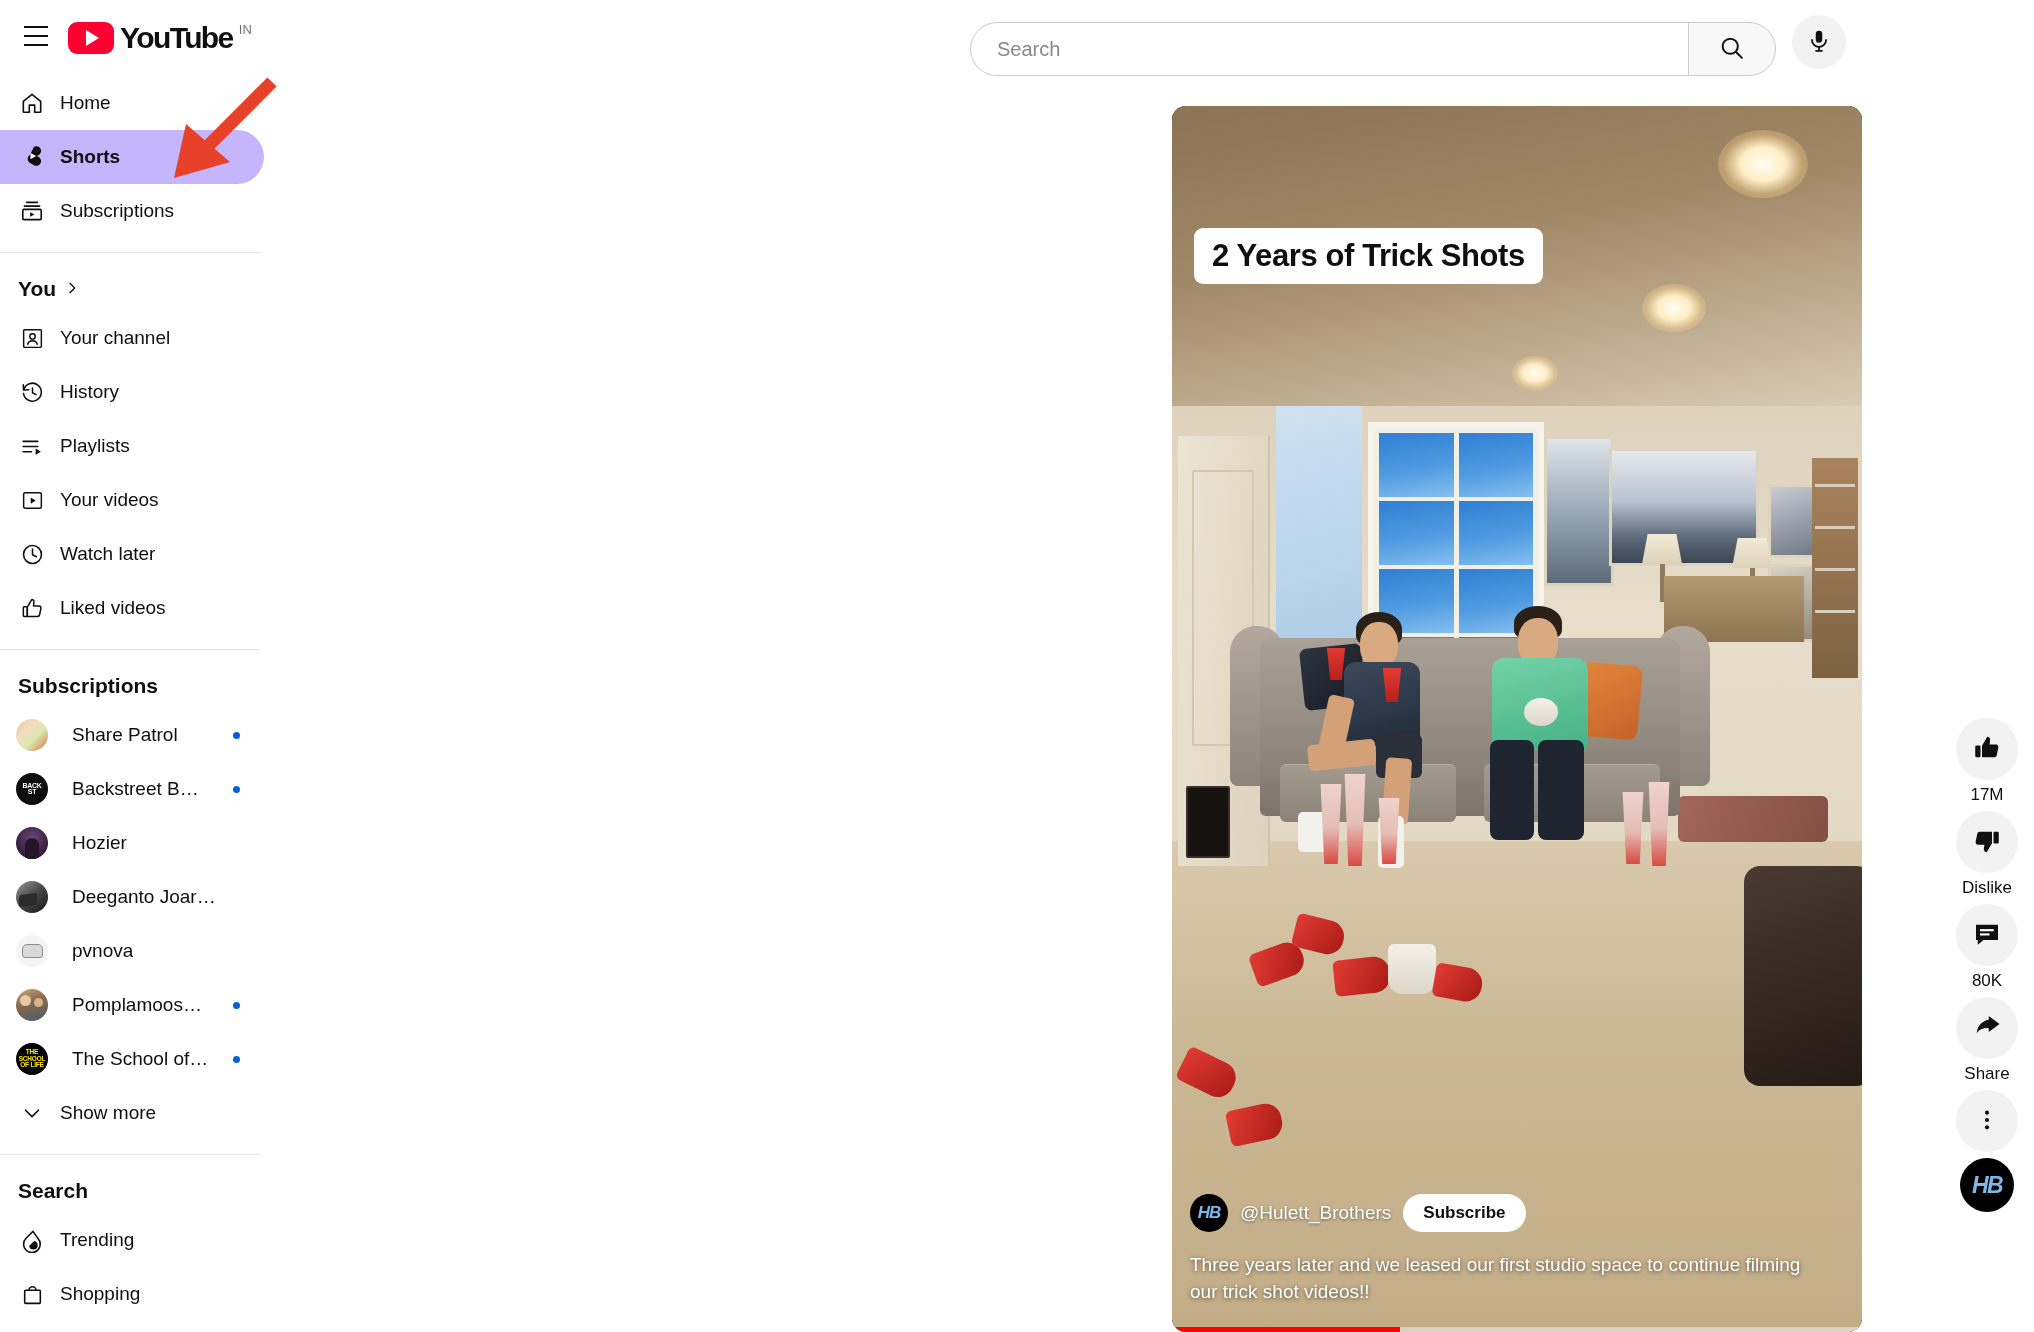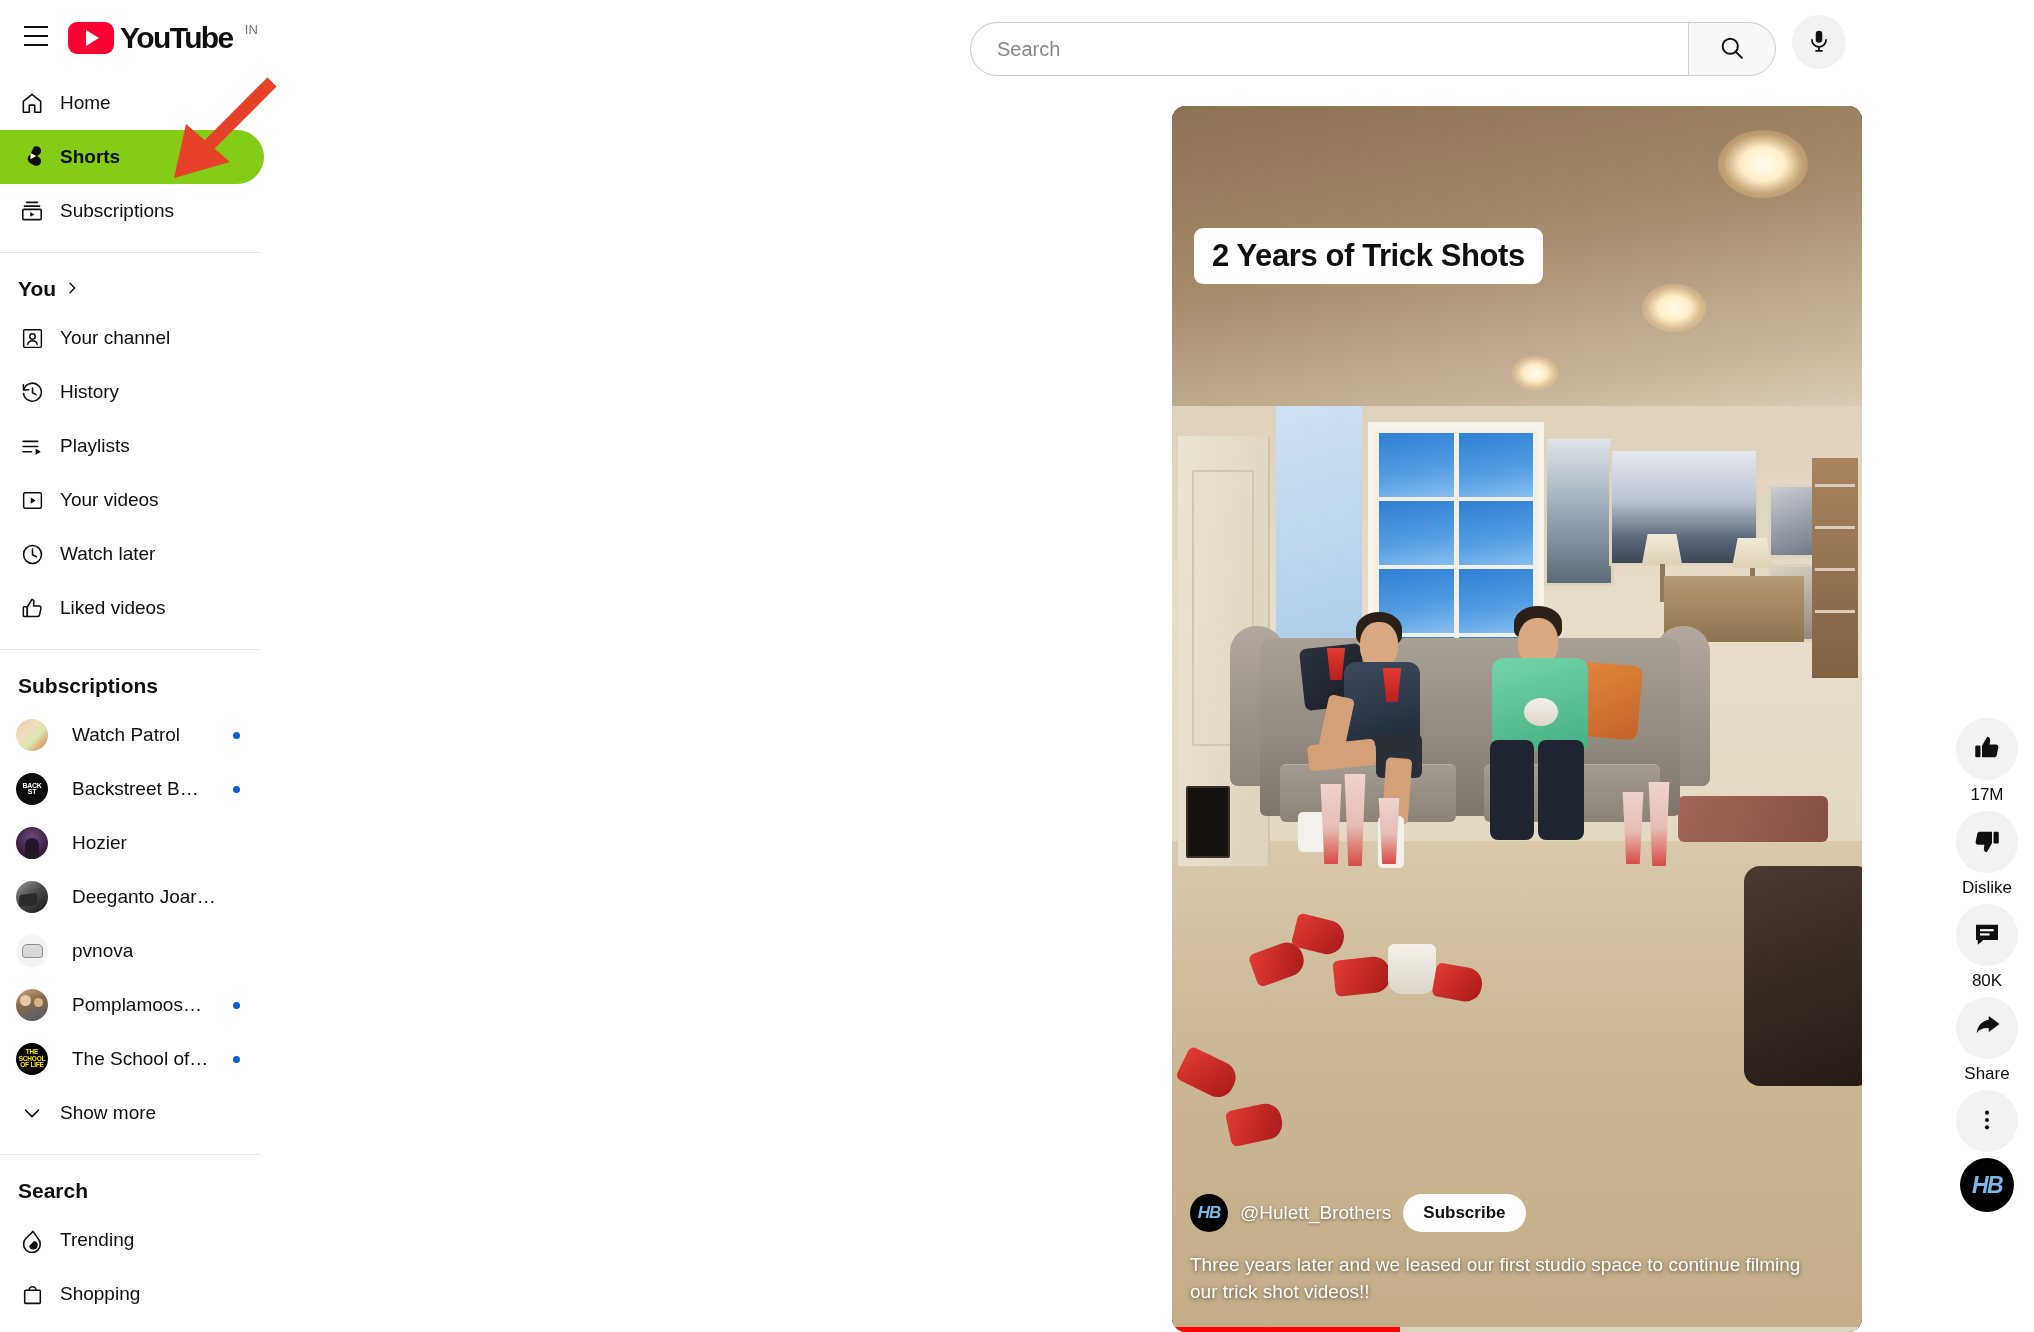--- a/index.html
+++ b/index.html
@@ -16,21 +16,21 @@
     position: absolute; top: 0; left: 0; width: 2034px; height: 72px;
     background: #fff; display: flex; align-items: center; z-index: 40;
   }
   .hamburger {
     width: 48px; height: 48px; margin-left: 12px; margin-right: 8px;
     display: flex; flex-direction: column; justify-content: center;
     align-items: center; gap: 7px; cursor: pointer; border-radius: 50%;
   }
   .hamburger span { display: block; width: 24px; height: 2px; background: #0f0f0f; }
 
-  .logo-wrap { display: flex; align-items: flex-start; gap: 12px; cursor: pointer; padding-top: 4px; }
+  .logo-wrap { display: flex; align-items: flex-start; gap: 6px; cursor: pointer; padding-top: 4px; }
   .logo-row { display: flex; align-items: center; gap: 6px; }
   .yt-play {
     width: 46px; height: 32px; background: #ff0033; border-radius: 9px;
     display: flex; align-items: center; justify-content: center;
   }
   .yt-play .tri {
     width: 0; height: 0; border-left: 13px solid #fff;
     border-top: 8px solid transparent; border-bottom: 8px solid transparent;
     margin-left: 3px;
   }
@@ -62,21 +62,21 @@
   
   .sidebar {
     position: absolute; left: 0; top: 72px; width: 276px; height: 1260px;
     background: #fff; overflow: hidden; padding-top: 4px; z-index: 20;
   }
   .nav-item {
     display: flex; align-items: center; height: 54px;
     padding-left: 16px; border-radius: 0 27px 27px 0;
     margin-right: 12px; cursor: pointer; gap: 12px;
   }
-  .nav-item.active { background: #84cc16; }
+  .nav-item.active { background: #c4b5fd; }
   .nav-icon {
     width: 32px; height: 32px; display: flex; align-items: center;
     justify-content: center; flex: 0 0 32px;
   }
   .nav-label { font-size: 19px; color: #0f0f0f; white-space: nowrap; }
   .nav-item.active .nav-label { font-weight: 600; }
 
   .divider { height: 1px; background: #e5e5e5; margin: 14px 16px 14px 0; }
 
   .section-head {
@@ -473,21 +473,21 @@
     </div>
 
     <div class="divider"></div>
 
     <div class="section-head plain">
       <span>Subscriptions</span>
     </div>
 
     <div class="sub-item">
       <div class="avatar av-snow"></div>
-      <div class="sub-name">Watch Patrol</div>
+      <div class="sub-name">Share Patrol</div>
       <div class="new-dot"></div>
     </div>
 
     <div class="sub-item">
       <div class="avatar av-bsb">
           <b>BACK<br>ST</b>
         </div>
       <div class="sub-name">Backstreet Boys</div>
       <div class="new-dot"></div>
     </div>

